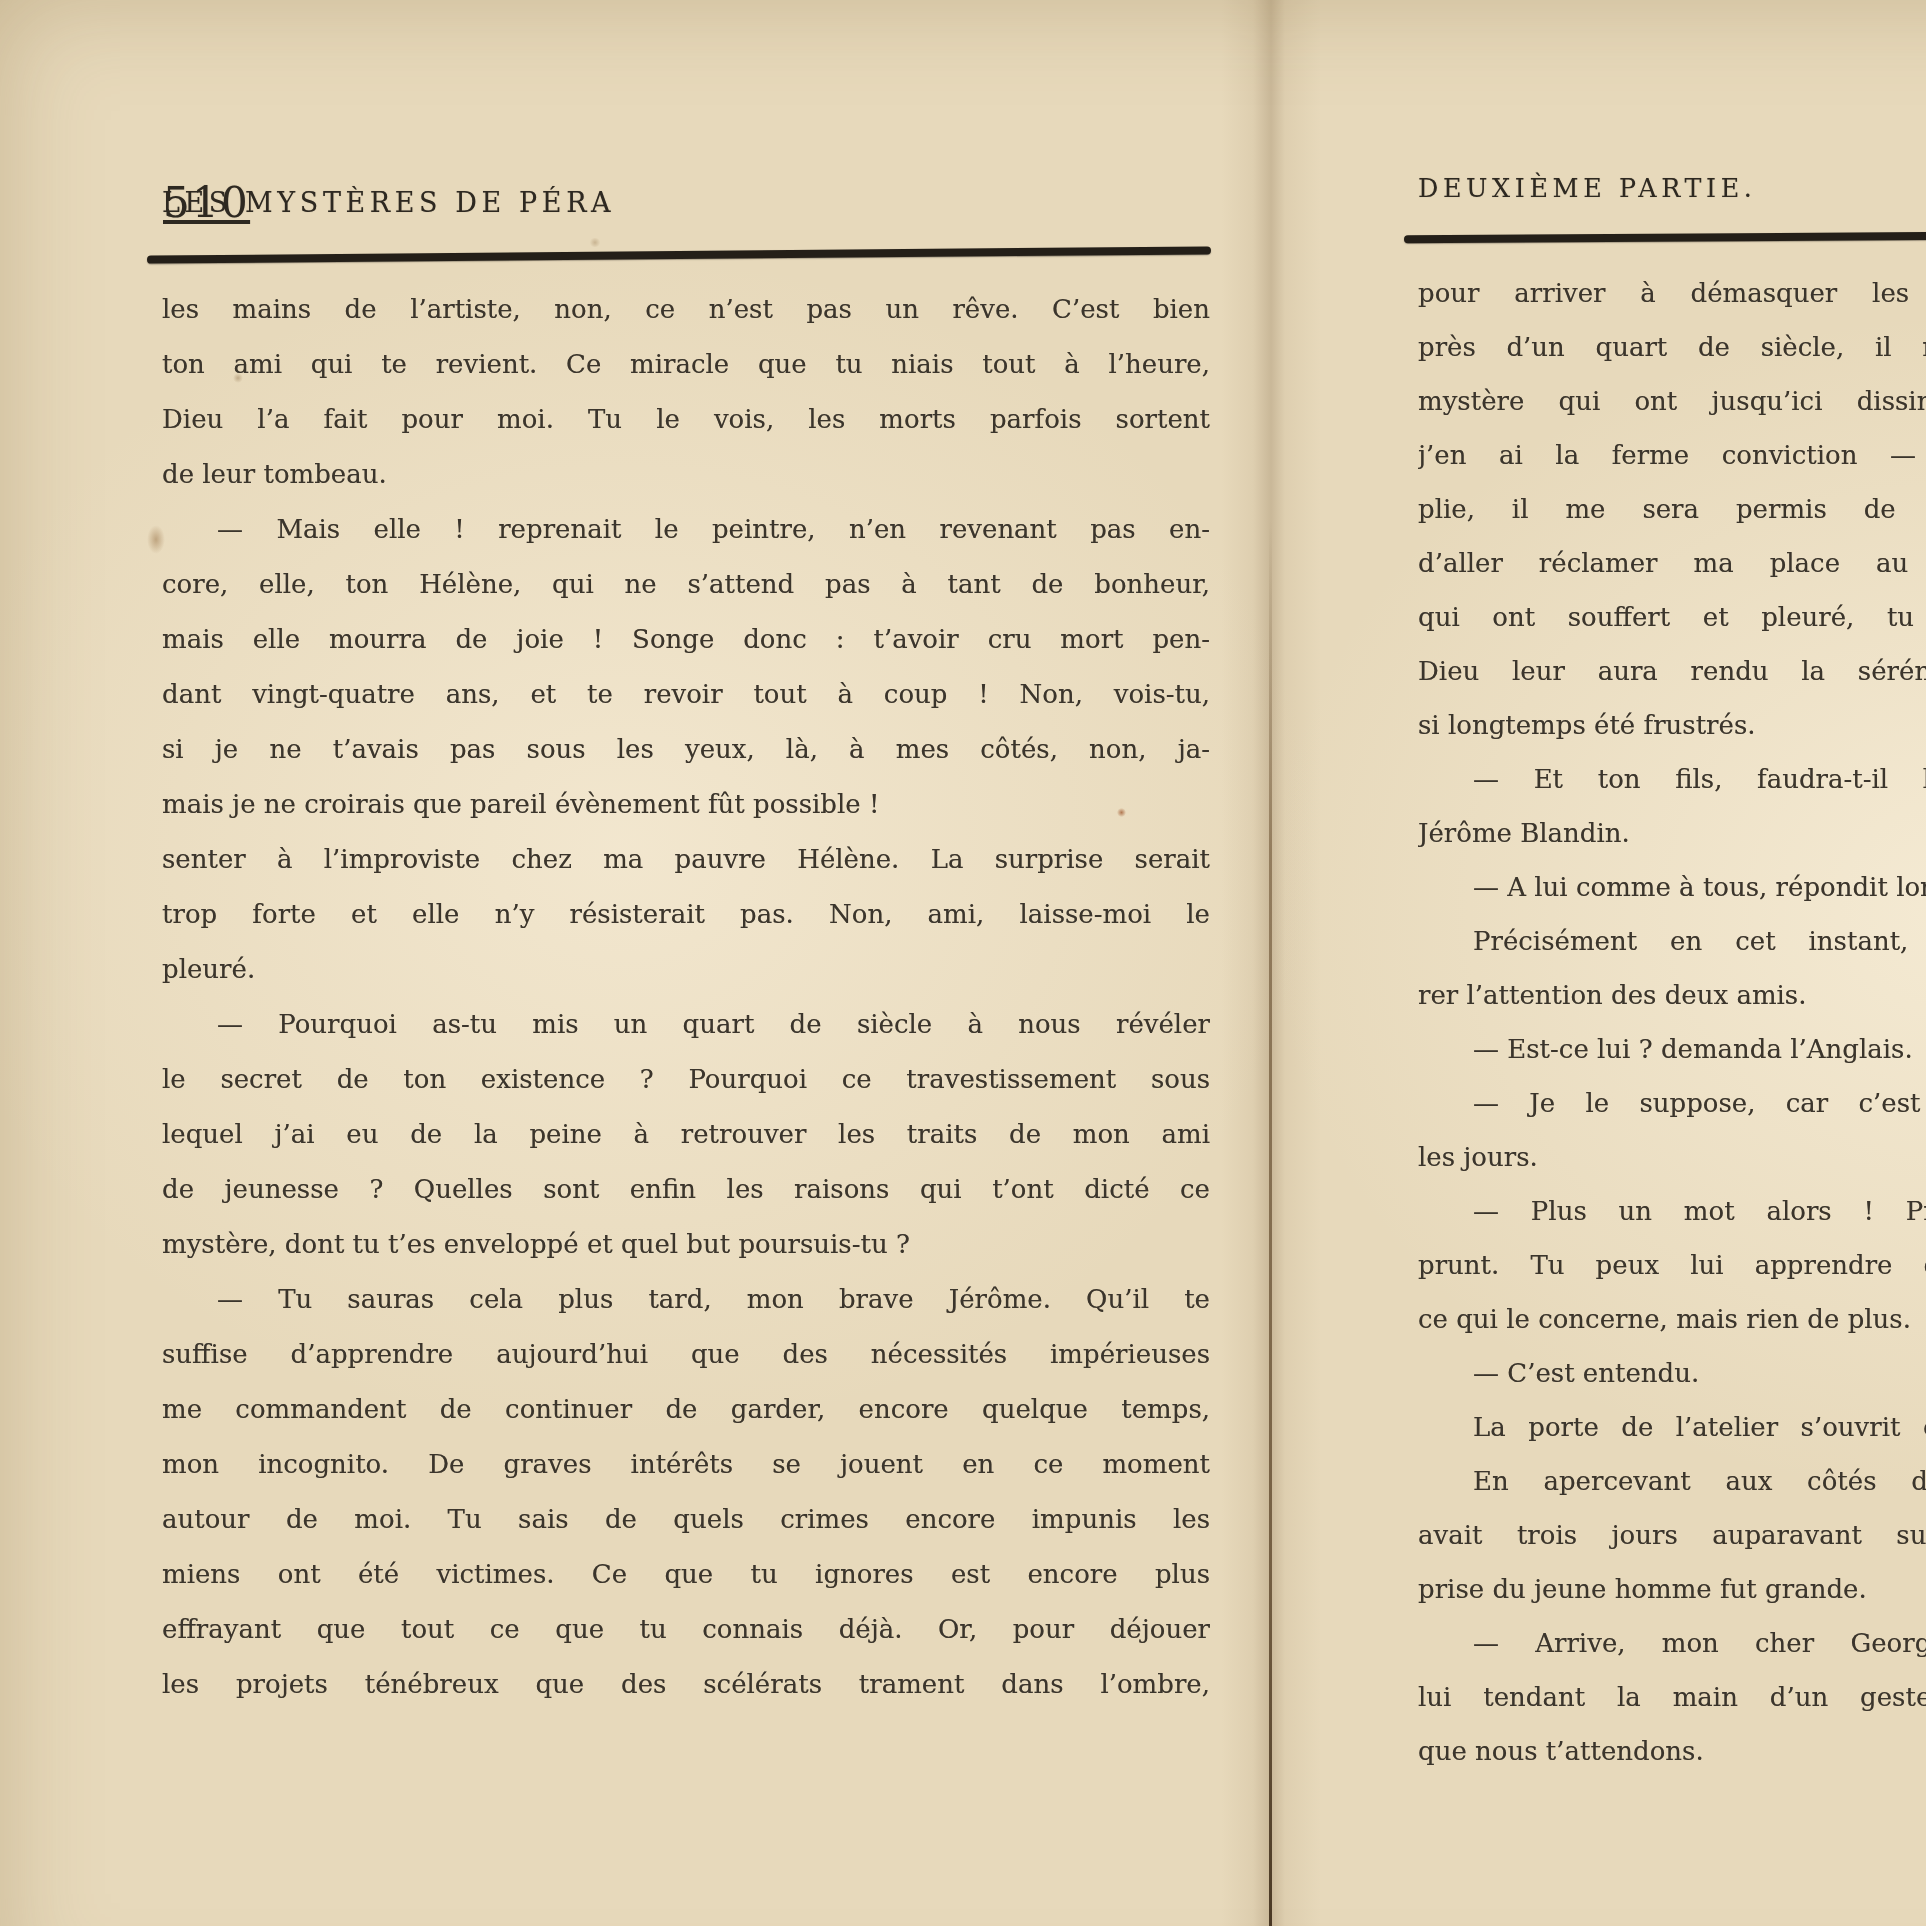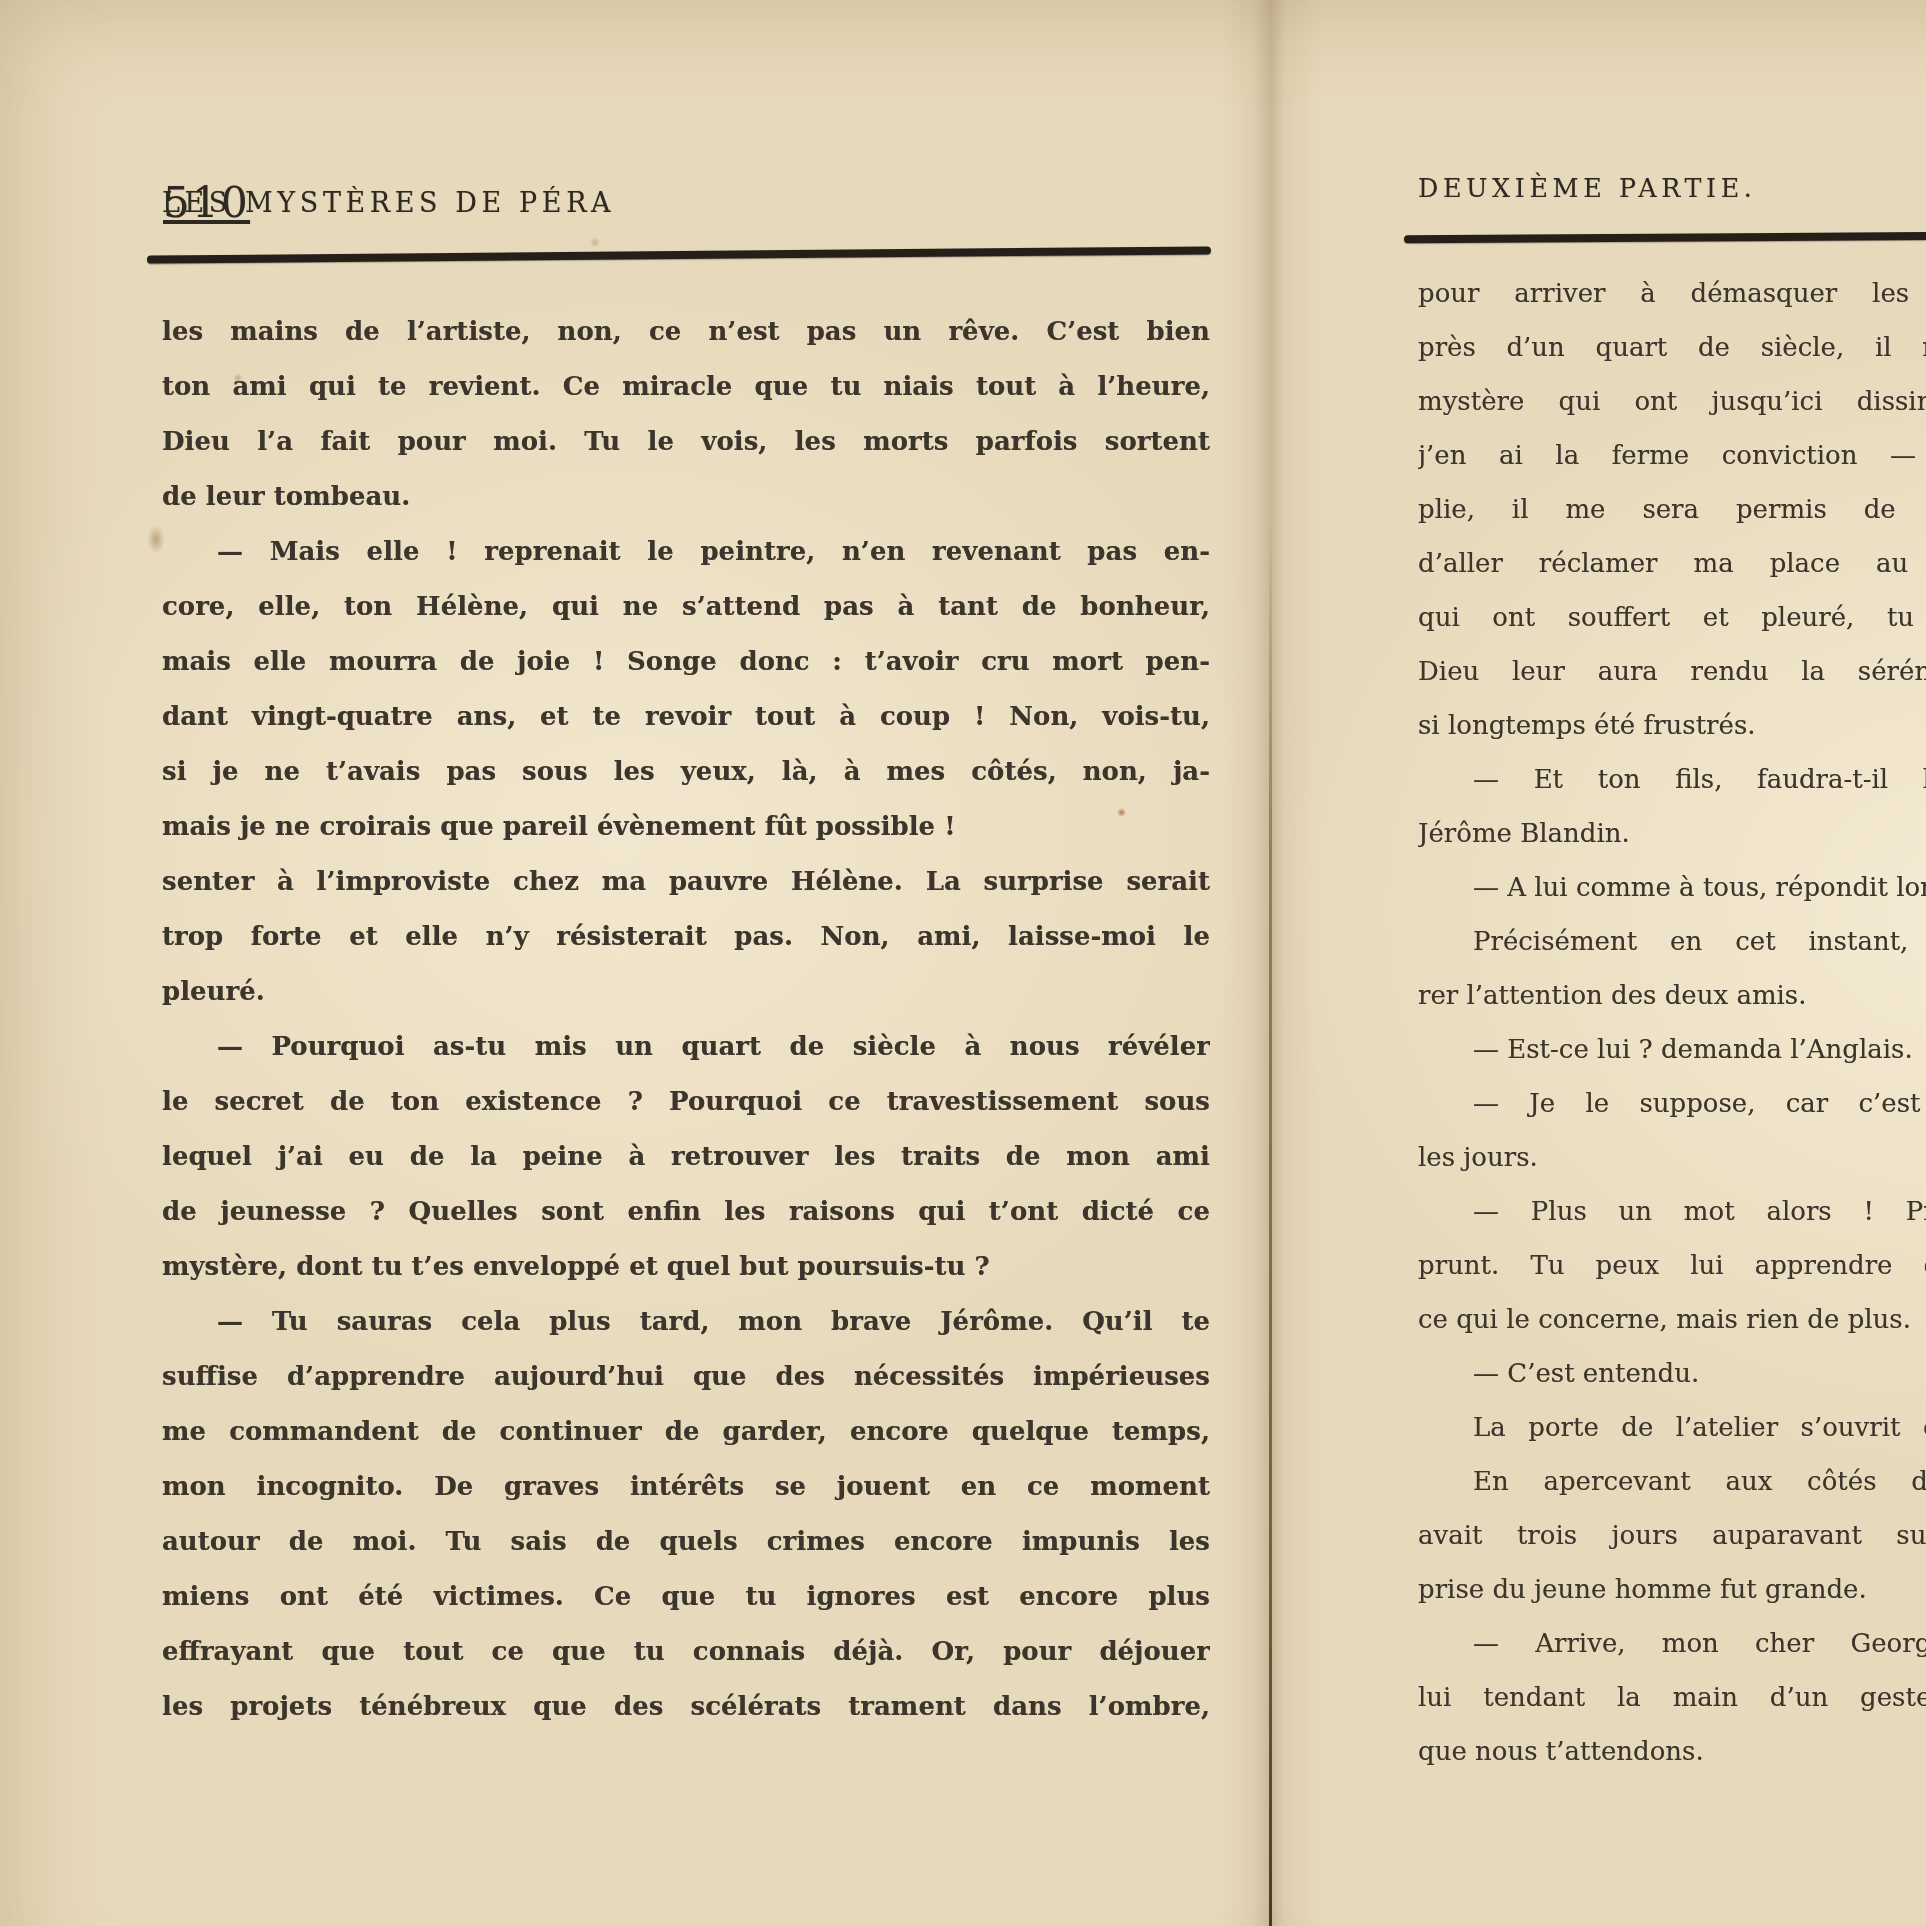--- a/index.html
+++ b/index.html
@@ -66,21 +66,21 @@
   .rule-left { left: 147px; top: 251px; width: 1064px; transform: rotate(-0.5deg); }
   .rule-right { left: 1404px; top: 232px; width: 1039px; transform: rotate(-0.35deg); }
 
   
   .page-body {
     position: absolute;
     font-size: 26px;
     color: #3b352c;
     text-shadow: 0 0 0.6px rgba(59,53,44,0.45);
   }
-  .page-body-left  { left: 162px;  top: 304px; width: 1048px; font-weight: bold; --lh: 55px; }
+  .page-body-left  { left: 162px;  top: 282px; width: 1048px; --lh: 55px; }
   .page-body-right { left: 1418px; top: 266px; width: 1036px; --lh: 54px; }
   .line {
     height: var(--lh); line-height: var(--lh);
     text-align: justify; text-align-last: justify;
     overflow: hidden;
   }
   .line:not(.last)::after { content: ""; display: inline-block; width: 100%; height: 0; }
   .line.last { text-align: left; text-align-last: left; }
   .line.indent { text-indent: 55px; }
 </style>

